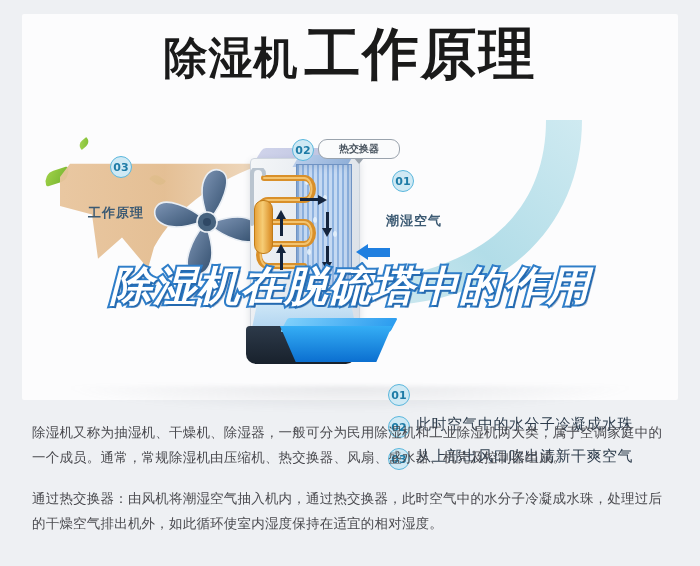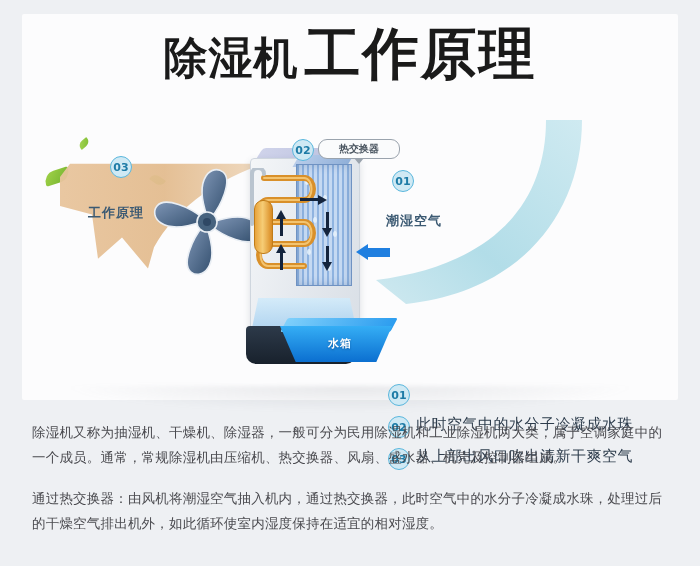--- a/index.html
+++ b/index.html
@@ -329,21 +329,20 @@
         <div class="shaft"></div>
           <div class="head"></div>
       </div>
 
       <div class="tray"></div>
       <div class="m-base"></div>
 
       <div class="tank">
         <div class="lid"></div>
         <div class="box"></div>
-        <div class="label">水箱</div>
       </div>
     </div>
 
     <div class="badge" style="left:110px;top:38px;">03</div>
     <div class="calloutlabel" style="left:88px;top:86px;">工作原理</div>
 
     <div class="badge" style="left:392px;top:52px;">01</div>
     <div class="calloutlabel" style="left:386px;top:94px;">潮湿空气</div>
 
     <div class="badge" style="left:292px;top:21px;">02</div>
@@ -358,19 +357,22 @@
         <div class="lt">此时空气中的水分子冷凝成水珠</div>
       </div>
       <div class="legend-row">
         <div class="lb">03</div>
         <div class="lt">从上部出风口吹出清新干爽空气</div>
       </div>
     </div>
 
   </div>
 
+  <div class="overlay">
+    <span class="overlay-inner">除湿机在脱硫塔中的作用</span>
+  </div>
 
   <div class="copy">
     <p>除湿机又称为抽湿机、干燥机、除湿器，一般可分为民用除湿机和工业除湿机两大类，属于空调家庭中的一个成员。通常，常规除湿机由压缩机、热交换器、风扇、盛水器、机壳及控制器组成。</p>
     <p>通过热交换器：由风机将潮湿空气抽入机内，通过热交换器，此时空气中的水分子冷凝成水珠，处理过后的干燥空气排出机外，如此循环使室内湿度保持在适宜的相对湿度。</p>
   </div>
 
 </div>
 
 </body></html>

